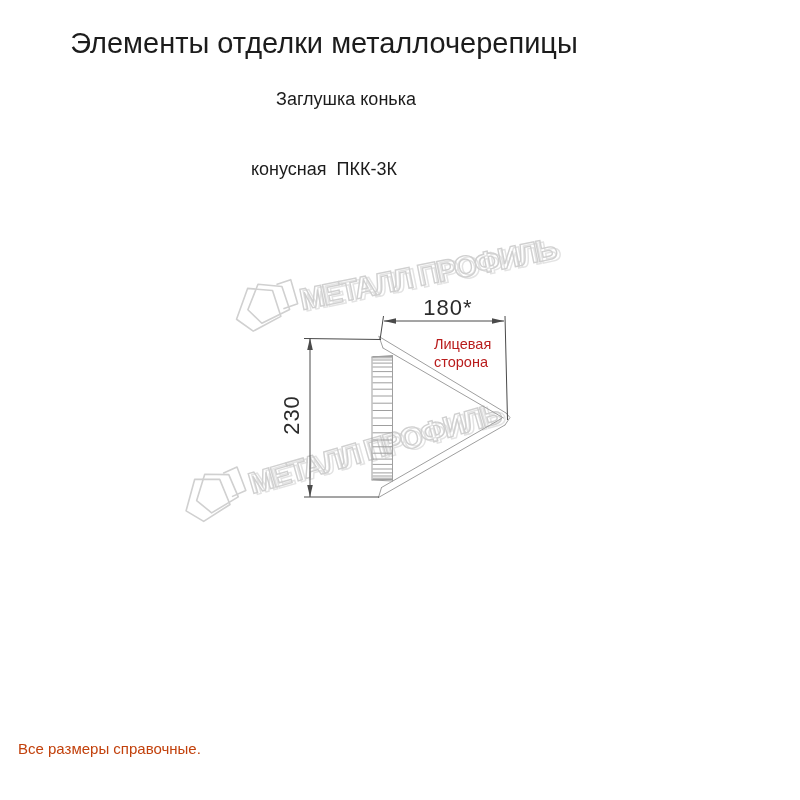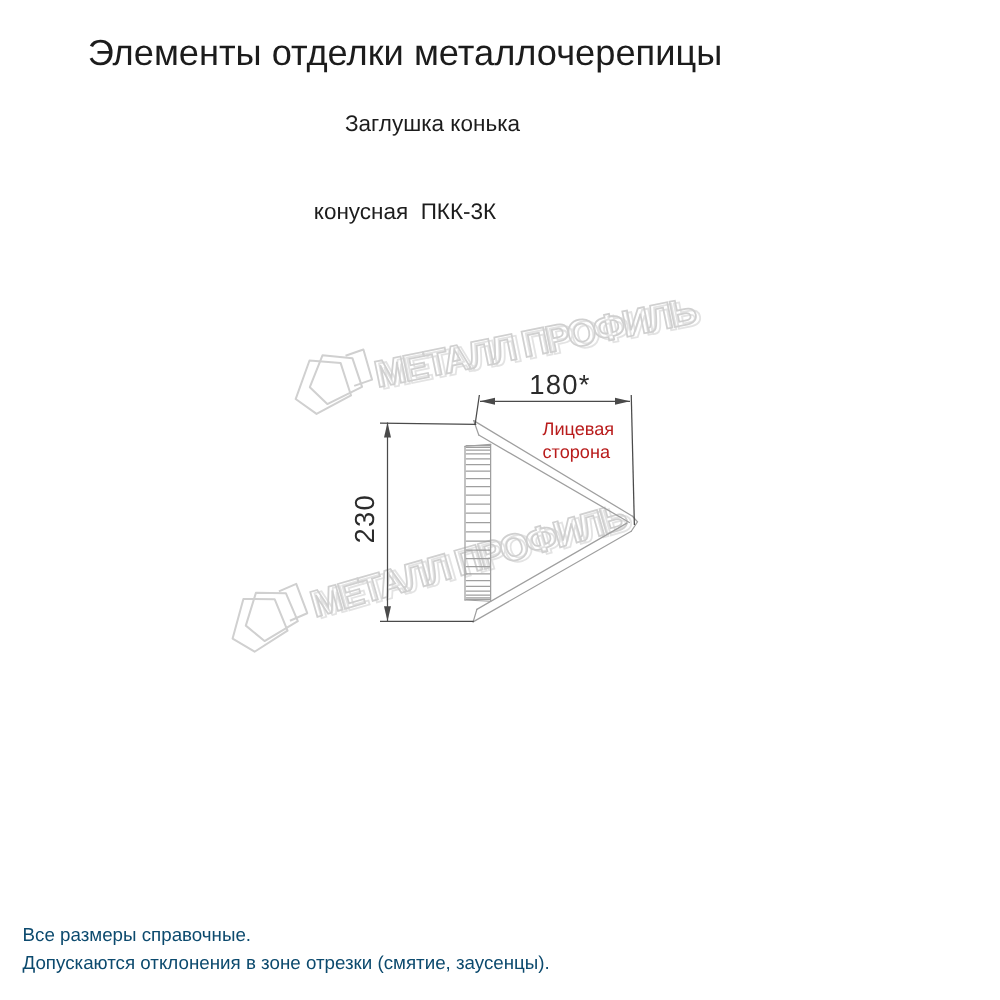--- a/index.html
+++ b/index.html
@@ -16,21 +16,21 @@
   .abs{position:absolute;}
   .centered{left:0;right:0;text-align:center;}
   .title{top:27px;font-size:29px;line-height:32px;font-weight:400;}
   .subtitle{top:88px;font-size:18px;line-height:22px;font-weight:400;padding-left:44px;}
   .product{top:159px;font-size:18px;font-weight:400;white-space:pre;}
   .dim-label{font-size:22px;color:#2b2b2b;letter-spacing:1px;}
   .dim-w{left:398px;top:295px;width:100px;text-align:center;}
   .dim-h{left:267px;top:403px;width:48px;height:24px;text-align:center;
          transform:rotate(-90deg);transform-origin:50% 50%;}
   .callout{left:434px;top:336px;font-size:14.5px;line-height:17.5px;color:#b91c1c;white-space:pre-line;}
-  .footer-note{left:18px;font-size:15px;color:#0c4a6e;}
+  .footer-note{left:18px;font-size:15px;color:#c2410c;}
   .note1{top:740px;}
   .note2{top:762px;}
   #drawing{position:absolute;left:0;top:0;}
   .part line,.part path{stroke:var(--c-line);stroke-width:1;fill:none;stroke-linecap:round;}
   .dim line,.dim polyline{stroke:var(--c-dim);stroke-width:1;fill:none;}
   .dim polygon{fill:var(--c-dim);stroke:none;}
   .wm-logo path{fill:none;stroke:var(--c-watermark);stroke-width:1.6;stroke-linejoin:round;}
   .wm-text{
     font-family:"Liberation Sans","DejaVu Sans",sans-serif;font-weight:bold;
     font-size:30px;letter-spacing:-2px;fill:none;
@@ -142,14 +142,13 @@
 
     <polyline class="dim" points="406,382 432,352.5 496,352.5" fill="none"></polyline>
   </svg>
 
   <div class="abs dim-label dim-w">180*</div>
   <div class="abs dim-label dim-h">230</div>
   <div class="abs callout">Лицевая
 сторона</div>
 
   <div class="abs footer-note note1">Все размеры справочные.</div>
-  <div class="abs footer-note note2">Допускаются отклонения в зоне отрезки (смятие, заусенцы).</div>
 </div>
 
 </body></html>

